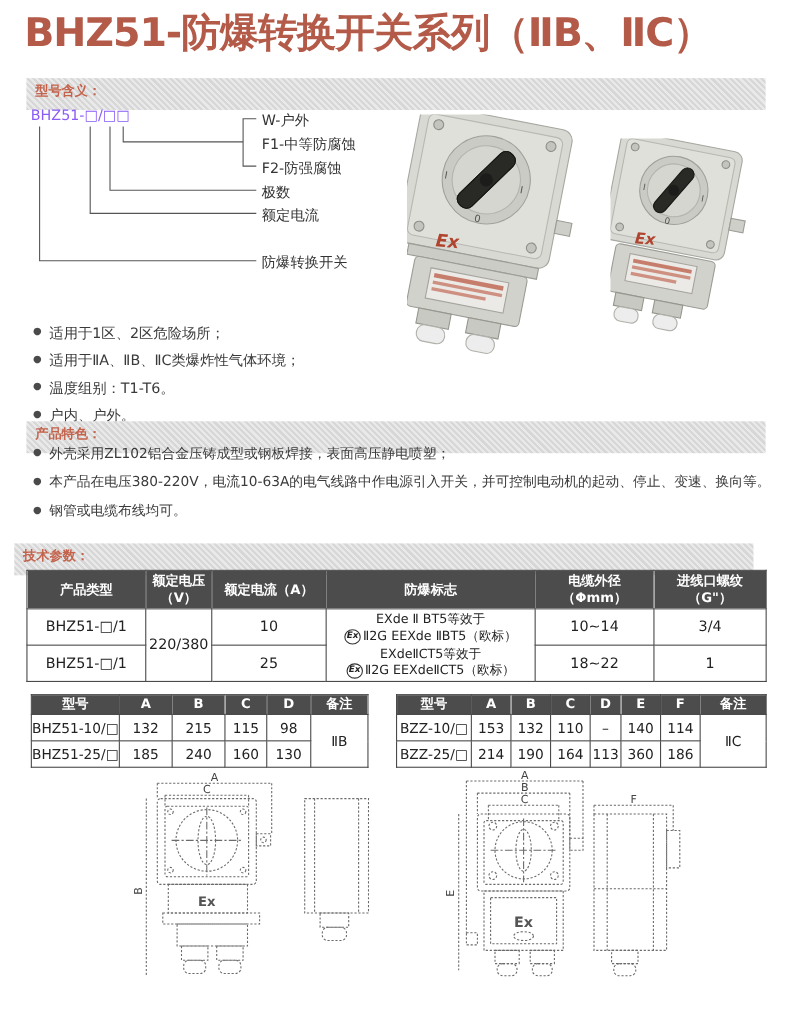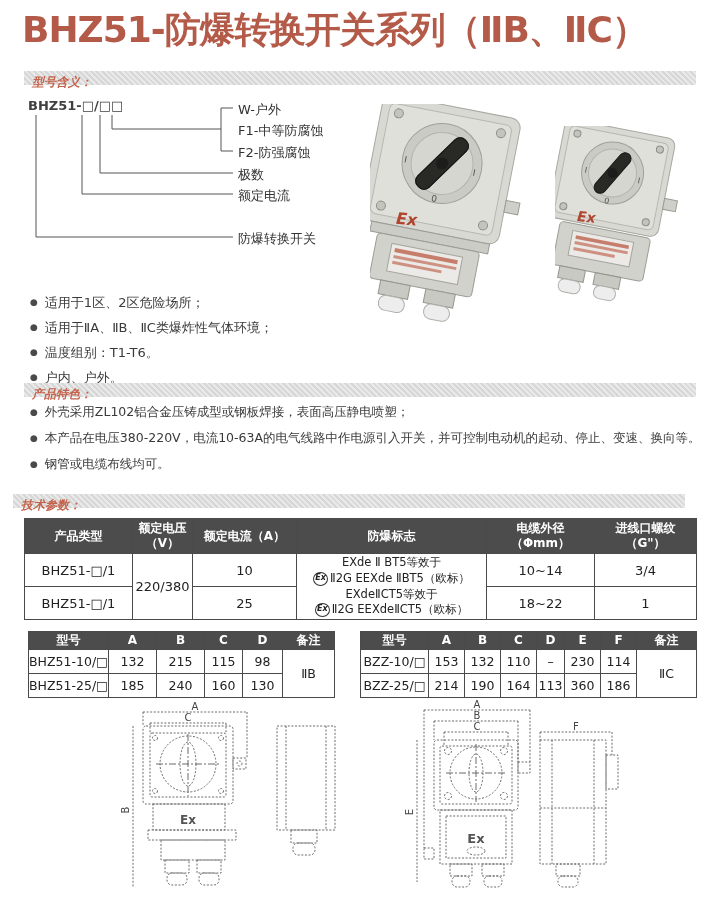--- a/index.html
+++ b/index.html
@@ -3,27 +3,27 @@
 <meta charset="utf-8">
 <style>
   html,body{margin:0;padding:0;background:#fff;}
   #page{position:relative;width:720px;height:922px;background:#fff;overflow:hidden;
         font-family:"DejaVu Sans","Liberation Sans",sans-serif;color:#333;border-radius:10px;}
   .abs{position:absolute;}
   
   .title{left:22px;top:6px;font-size:36px;font-weight:bold;color:#b35a48;letter-spacing:-1px;white-space:nowrap;}
   .subtitle{left:25px;top:48px;font-size:13px;font-weight:bold;color:#b35a48;white-space:nowrap;}
   
-  .band{height:14px;background:repeating-linear-gradient(45deg,#d7d7d7 0 2px,#e9e9e9 2px 4px);font-style:italic;}
+  .band{height:29px;background:repeating-linear-gradient(45deg,#d7d7d7 0 2px,#e9e9e9 2px 4px);}
   .band span{display:inline-block;font-size:12px;font-weight:bold;color:#c4634c;line-height:17px;padding-left:8px;white-space:nowrap;}
   
   .diagram{left:28px;top:98px;width:340px;height:172px;}
   .diagram svg{position:absolute;left:0;top:0;}
   .dg-label{position:absolute;left:210px;font-size:13px;color:#333;white-space:nowrap;}
-  .dg-code{position:absolute;left:0;top:0;font-size:13px;color:#404040;white-space:nowrap;font-weight:bold;}
+  .dg-code{position:absolute;left:0;top:0;font-size:13px;color:#8b5cf6;white-space:nowrap;}
   
   .bullets{left:30px;width:670px;}
   .bullet{display:flex;align-items:flex-start;margin-bottom:7px;font-size:13px;color:#3a3a3a;white-space:nowrap;}
   .bullet .dot{font-size:9px;line-height:17px;margin-right:7px;color:#4a4a4a;}
   .bullets.tight .bullet{font-size:12.5px;margin-bottom:9px;}
   
   table{border-collapse:collapse;table-layout:fixed;}
   th,td{border:1px solid #4a4a4a;text-align:center;padding:0;overflow:hidden;}
   th{background:#4c4c4c;color:#fff;font-weight:bold;font-size:12px;line-height:1.25;}
   td{font-size:13px;color:#222;background:#fff;}
@@ -300,21 +300,21 @@
       <th>E</th>
       <th>F</th>
       <th>备注</th>
     </tr>
     <tr>
       <td>BZZ-10/□</td>
       <td>153</td>
       <td>132</td>
       <td>110</td>
       <td>–</td>
-      <td>230</td>
+      <td>140</td>
       <td>114</td>
       <td rowspan="2">ⅡC</td>
     </tr>
     <tr>
       <td>BZZ-25/□</td>
       <td>214</td>
       <td>190</td>
       <td>164</td>
       <td>113</td>
       <td>360</td>

